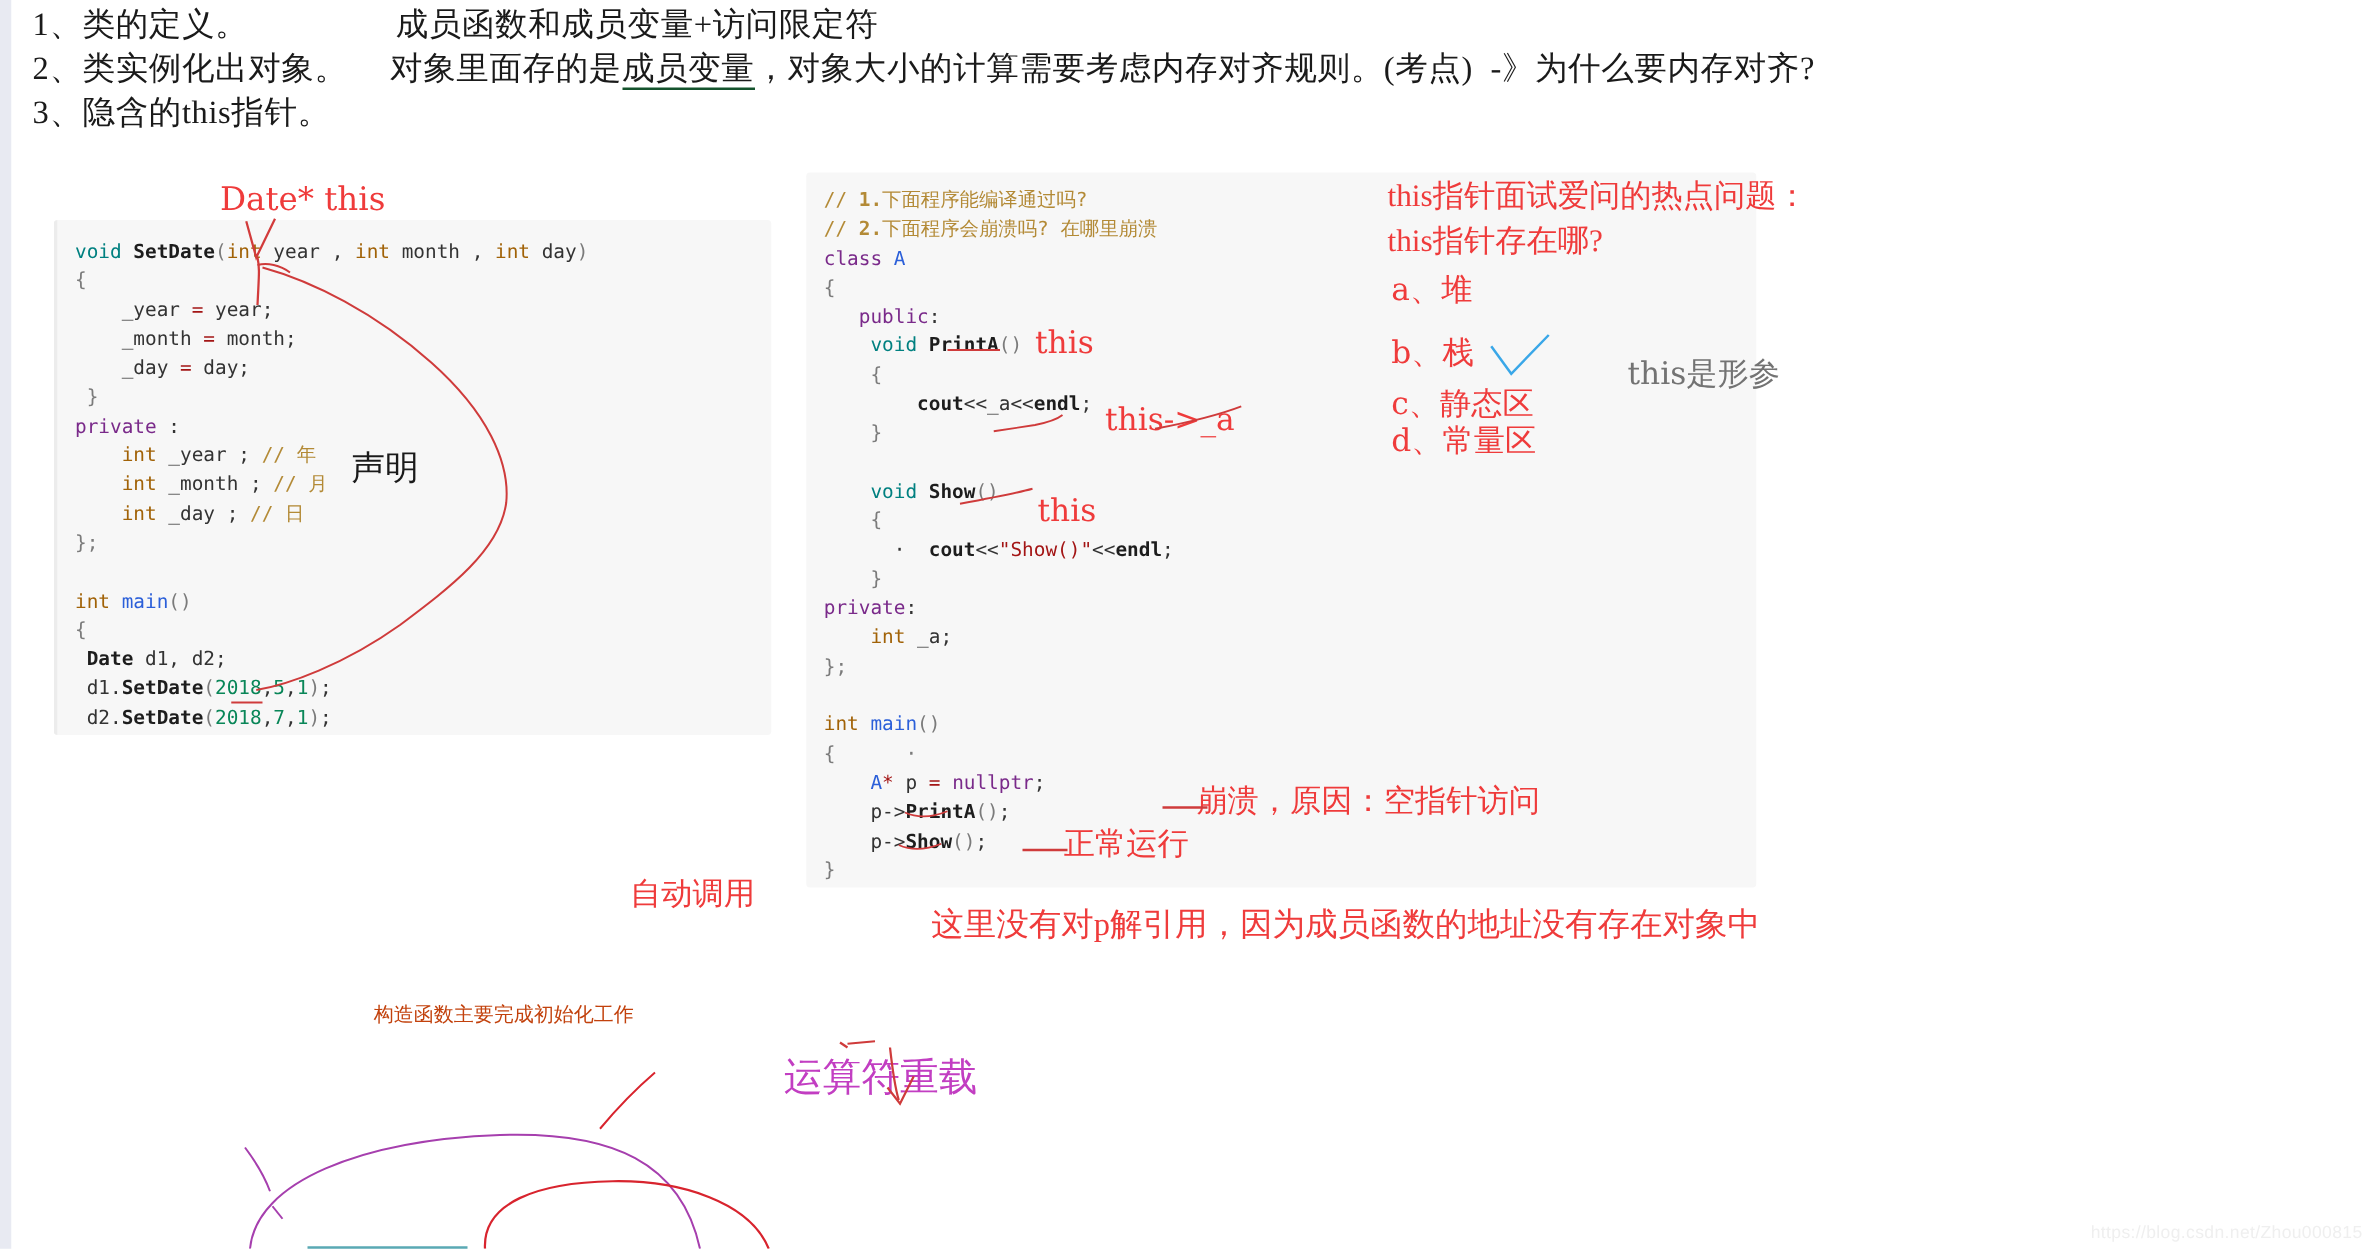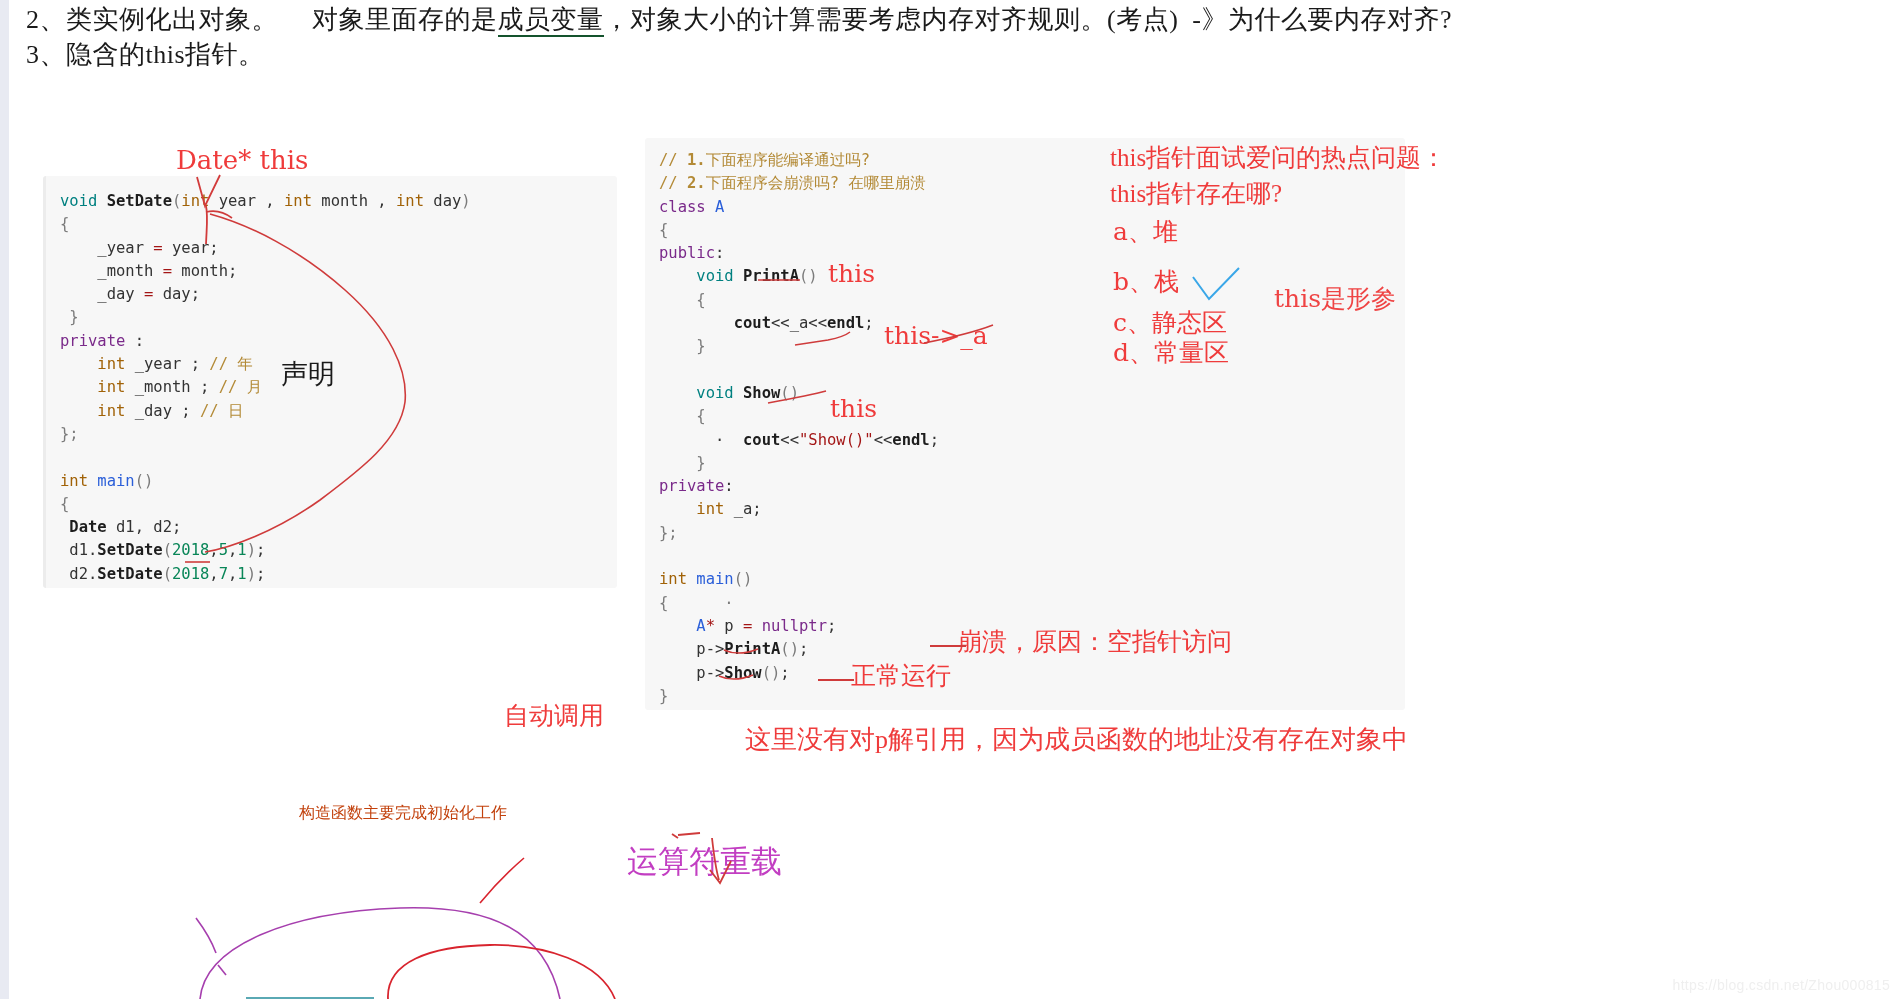--- a/index.html
+++ b/index.html
@@ -50,61 +50,62 @@
     border-left:3px solid #ececec;
   }
   .code-panel.right{
     left:645px;top:138px;width:760px;height:572px;
     padding:11px 0 0 14px;box-sizing:border-box;
   }
   .kw      {color:#a31515;}
   .k-void  {color:#008080;}
   .k-int   {color:#a16207;}
   .k-priv  {color:#7a2a8a;}
-  .k-pub   {color:#7a2a8a;}
+  .k-pub   {color:#7a2a8a;margin-left:28px;}
   .k-class {color:#7a2a8a;}
   .fn      {color:#1d1d1d;font-weight:bold;}
   .fn-b    {color:#2b5fd9;}
   .typeA   {color:#2b5fd9;}
   .num     {color:#098658;}
   .cmt     {color:#b38a36;}
   .str     {color:#a31515;}
   .nullp   {color:#7a2a8a;}
   .brace   {color:#7b7b7b;}
 
   
   .ann{
     position:absolute;
     font-family:"Liberation Serif",serif;
     color:#ef3b3b;
     white-space:pre;
     line-height:1.28;
   }
   .ann.mono{font-family:"DejaVu Serif",serif;}
   .ann.black{color:#1a1a1a;}
-  .ann.blue{color:#ef4444;}
+  .ann.blue{color:#737373;margin-left:28px;}
   .ann.purple{color:#c23ec2;}
 
   svg.overlay{
     position:absolute;left:0;top:0;width:1899px;height:999px;
     pointer-events:none;
   }
   .watermark{
     position:absolute;right:9px;bottom:6px;
     font-family:"Liberation Sans",sans-serif;
     font-size:14px;color:#efefef;letter-spacing:.3px;
     white-space:pre;
   }
 </style>
 </head>
 <body>
 
 <div class="page-left-rule"></div>
 
 <div class="heading">
+  <div class="line sub"><span>1、类的定义。</span><span class="gap-a"></span><span>成员函数和成员变量+访问限定符</span></div>
   <div class="line sub"><span>2、类实例化出对象。</span><span class="gap-b"></span><span>对象里面存的是</span><span class="ul-red">成员变量</span><span>，对象大小的计算需要考虑内存对齐规则。(考点)  -》为什么要内存对齐?</span></div>
   <div class="line sub">3、隐含的this指针。</div>
 </div>
 
 <div class="code-panel left"><span><span class="k-void">void</span> <span class="fn">SetDate</span><span class="brace">(</span><span class="k-int">int</span> year , <span class="k-int">int</span> month , <span class="k-int">int</span> day<span class="brace">)</span></span>
 <span class="brace">{</span>
 <span>    _year <span class="kw">=</span> year;</span>
 <span>    _month <span class="kw">=</span> month;</span>
 <span>    _day <span class="kw">=</span> day;</span>
 <span class="brace"> }</span>

